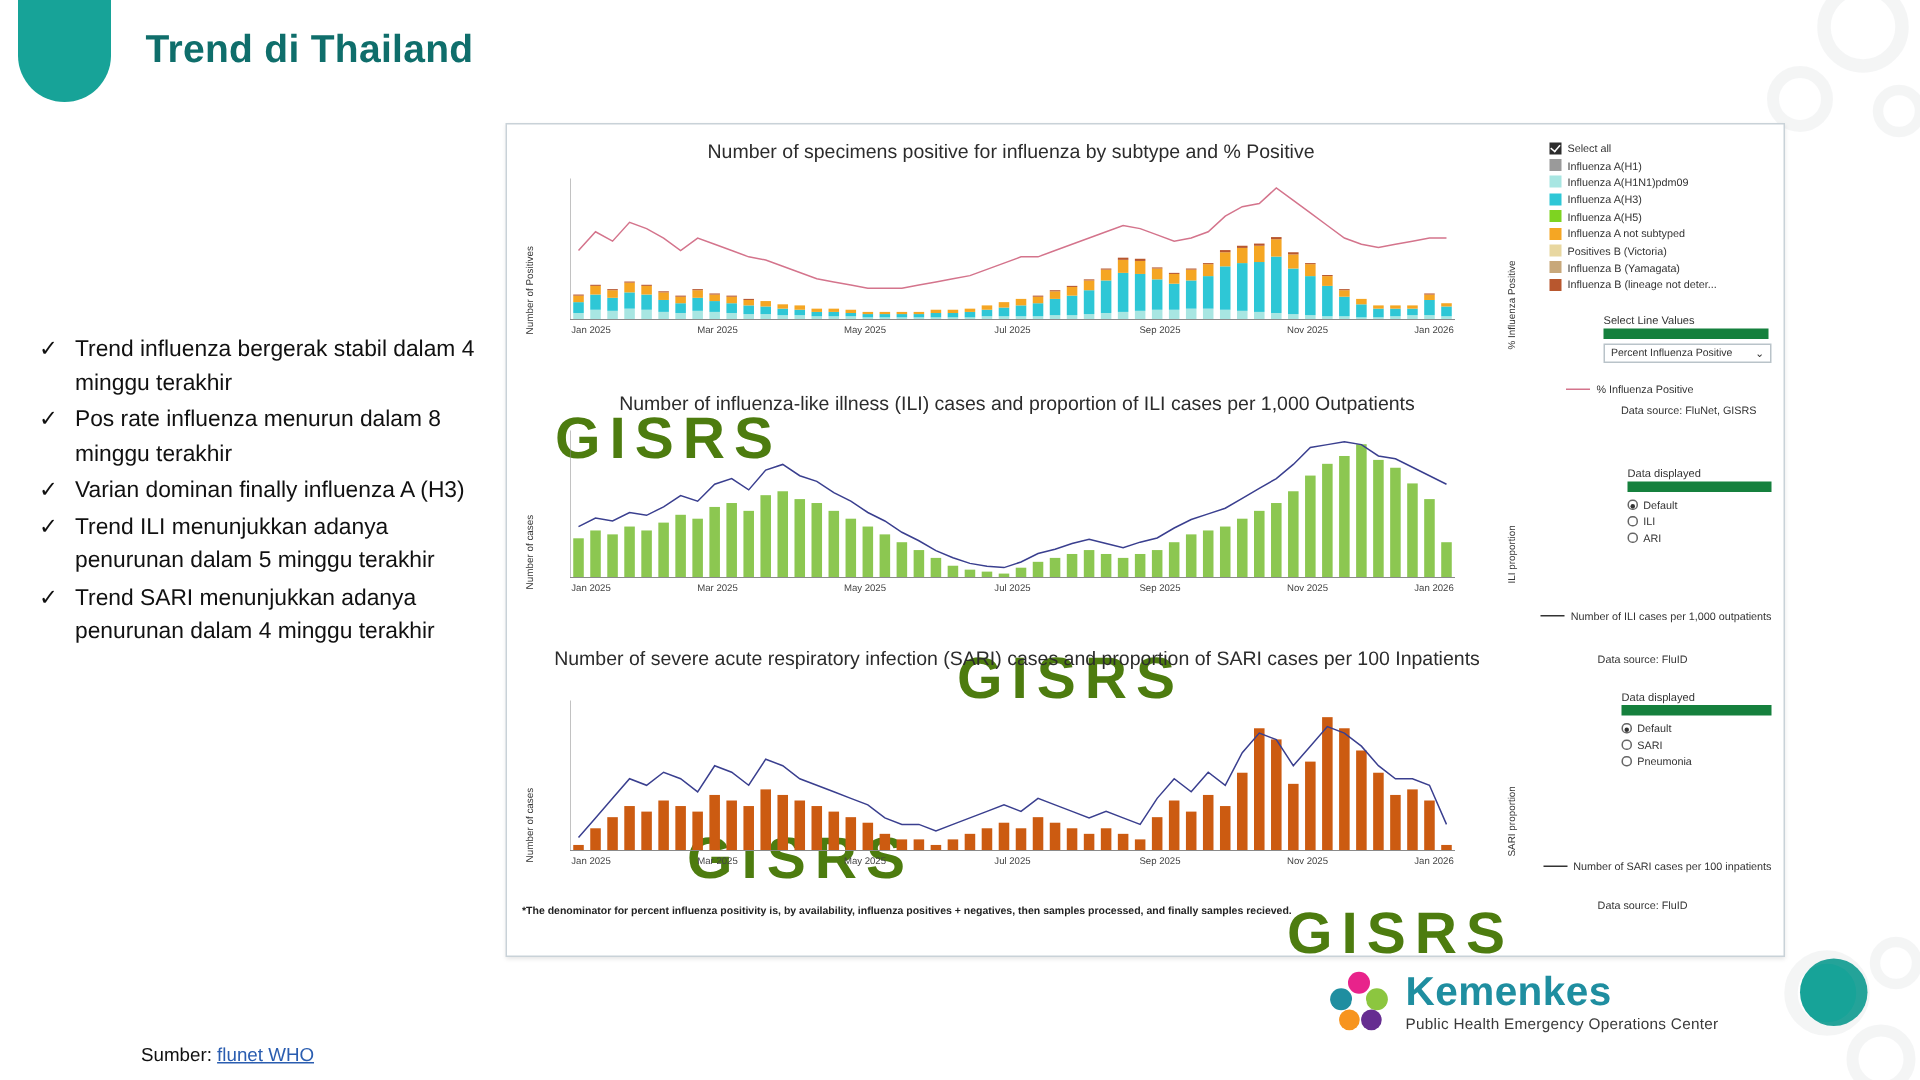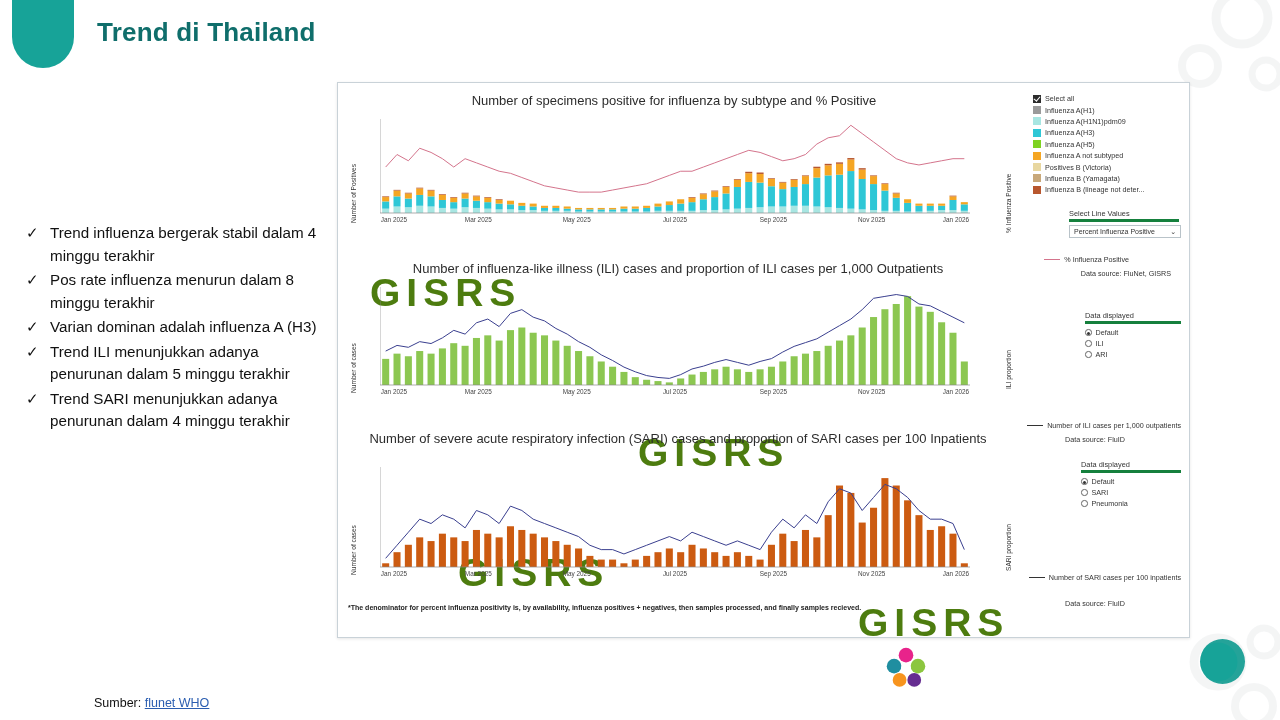--- a/index.html
+++ b/index.html
@@ -67,21 +67,21 @@
   .legend { position:absolute; right:8px; font-size:7.2px; color:#333; z-index:3; }
   .lg-row { display:flex; align-items:center; height:11.4px; }
   .lg-swatch { width:8px; height:8px; margin-right:4px; flex:0 0 8px; border:0; }
   .lg-check { width:8px; height:8px; margin-right:4px; flex:0 0 8px; background:#2c2c2c; position:relative; }
   .lg-check:after{ content:""; position:absolute; left:1.6px; top:0.5px; width:2.6px; height:5px;
       border:solid #fff; border-width:0 1.3px 1.3px 0; transform:rotate(40deg); }
 
   .sel-box {
     position:absolute; font-size:7.4px; color:#333; z-index:3;
   }
-  .sel-label { border-bottom:3px solid #15803d; padding-bottom:1px; margin-bottom:3px; display:block; width:110px;}
+  .sel-label { border-bottom:7px solid #15803d; padding-bottom:1px; margin-bottom:3px; display:block; width:110px;}
   .dd {
     width:112px; height:13px; border:1px solid #b9c3c9; background:#fff;
     font-size:7px; color:#333; display:flex; align-items:center; padding:0 4px;
     justify-content:space-between;
   }
   .radio-row { display:flex; align-items:center; height:11px; font-size:7.2px; }
   .radio {
     width:6.5px; height:6.5px; border:1px solid #666; border-radius:50%;
     margin-right:4px; position:relative; flex:0 0 6.5px; background:#fff;
   }
@@ -127,21 +127,21 @@
   <div class="bullet">
     <span class="tick">✓</span>
     <span class="btxt">Trend influenza bergerak stabil dalam 4 minggu terakhir</span>
   </div>
   <div class="bullet">
     <span class="tick">✓</span>
     <span class="btxt">Pos rate influenza menurun dalam 8 minggu terakhir</span>
   </div>
   <div class="bullet">
     <span class="tick">✓</span>
-    <span class="btxt">Varian dominan adalah influenza A (H3)</span>
+    <span class="btxt">Varian dominan finally influenza A (H3)</span>
   </div>
   <div class="bullet">
     <span class="tick">✓</span>
     <span class="btxt">Trend ILI menunjukkan adanya penurunan dalam 5 minggu terakhir</span>
   </div>
   <div class="bullet">
     <span class="tick">✓</span>
     <span class="btxt">Trend SARI menunjukkan adanya penurunan dalam 4 minggu terakhir</span>
   </div>
 </div>
@@ -153,20 +153,24 @@
 
 <div class="kemenkes">
   <svg class="kem-mark" viewBox="0 0 48 48">
     <circle cx="24" cy="10" r="8" fill="#e8238b"></circle>
     <circle cx="11" cy="22" r="8" fill="#1f8ea0"></circle>
     <circle cx="37" cy="22" r="8" fill="#8cc63f"></circle>
     <circle cx="17" cy="37" r="7.5" fill="#f7941e"></circle>
     <circle cx="33" cy="37" r="7.5" fill="#662d91"></circle>
     <circle cx="24" cy="24" r="5.5" fill="#ffffff"></circle>
   </svg>
+  <div>
+    <div class="kem-txt-main">Kemenkes</div>
+    <div class="kem-txt-sub">Public Health Emergency Operations Center</div>
+  </div>
 </div>
 
 <div class="dash">
 
   <div class="wm" style="left:32px; top:140px;">GISRS</div>
   <div class="wm" style="left:300px; top:300px;">GISRS</div>
   <div class="wm" style="left:120px; top:420px;">GISRS</div>
   <div class="wm" style="left:520px; top:470px;">GISRS</div>
 
   <div class="panel" style="left:0; top:10px; width:672px;">
@@ -521,21 +525,21 @@
     </div>
     <div class="radio-row">
       <span class="radio"></span>
       <span>ILI</span>
     </div>
     <div class="radio-row">
       <span class="radio"></span>
       <span>ARI</span>
     </div>
   </div>
-  <div class="line-key" style="right:8px; top:338px;">
+  <div class="line-key" style="right:8px; top:323px;">
     <span class="ln"></span>
     <span>Number of ILI cases per 1,000 outpatients</span>
   </div>
   <div class="src-note" style="right:64px; top:352px;">Data source: FluID</div>
 
   <div class="panel" style="left:0; top:348px; width:680px;">
     <div class="chart-title">Number of severe acute respiratory infection (SARI) cases and proportion of SARI cases per 100 Inpatients</div>
   </div>
   <div class="panel" style="left:10px; top:366px; width:662px; height:150px;">
     <div class="yaxis-label" style="position:absolute; left:2px; top:34px; height:92px;">Number of cases</div>

